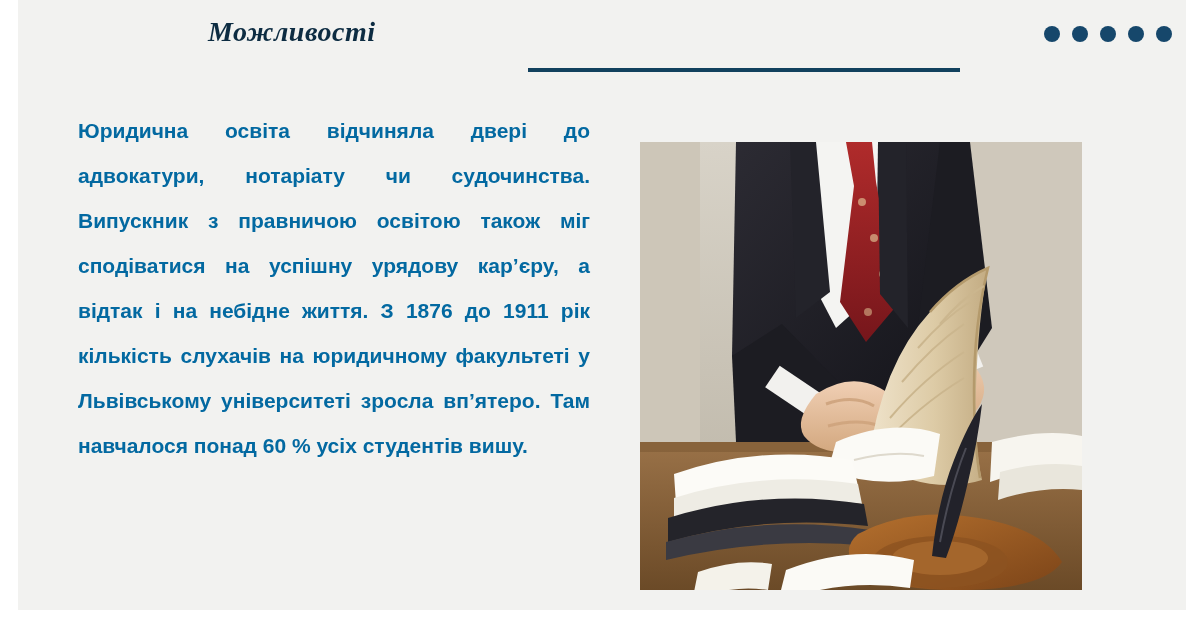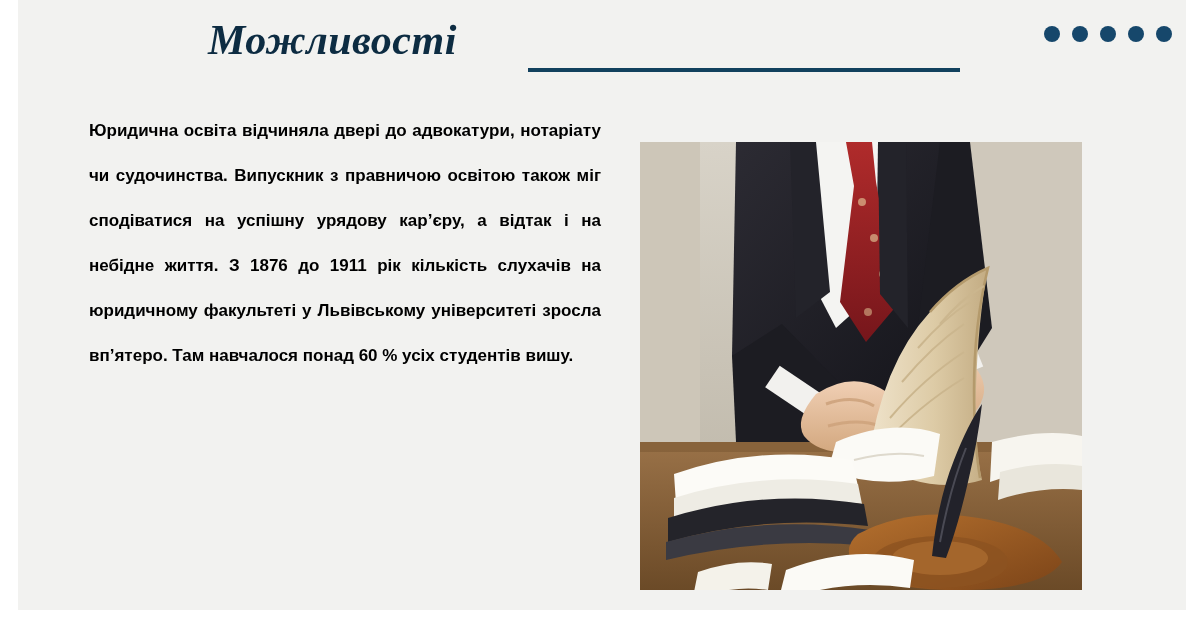--- a/index.html
+++ b/index.html
@@ -45,21 +45,21 @@
     height: 12px;
     background: #ffffff;
   }
   .title {
     position: absolute;
     left: 208px;
     top: 16px;
     font-family: "Liberation Serif", serif;
     font-style: italic;
     font-weight: bold;
-    font-size: 42px;
+    font-size: 28px;
     color: #0d2c42;
     letter-spacing: 0.5px;
     white-space: nowrap;
   }
   .title-rule {
     position: absolute;
     left: 528px;
     top: 68px;
     width: 432px;
     height: 4px;
@@ -74,28 +74,28 @@
     align-items: center;
   }
   .dot {
     width: 16px;
     height: 16px;
     border-radius: 50%;
     background: #16476b;
   }
   .body-text {
     position: absolute;
-    left: 89px;
+    left: 78px;
     top: 108px;
     width: 512px;
     font-family: "Liberation Sans", sans-serif;
     font-weight: bold;
-    font-size: 17px;
+    font-size: 21px;
     line-height: 45px;
-    color: #000000;
+    color: #0369a1;
     text-align: justify;
     text-justify: inter-word;
   }
   .photo {
     position: absolute;
     left: 640px;
     top: 142px;
     width: 442px;
     height: 448px;
     overflow: hidden;

